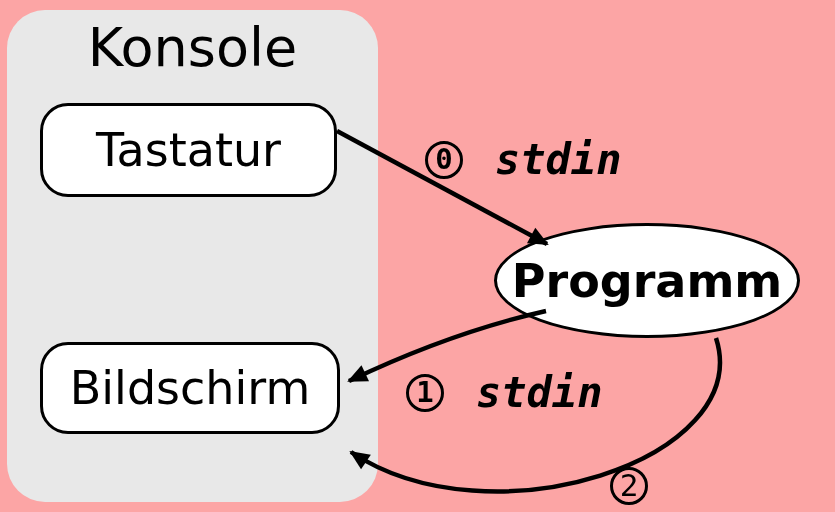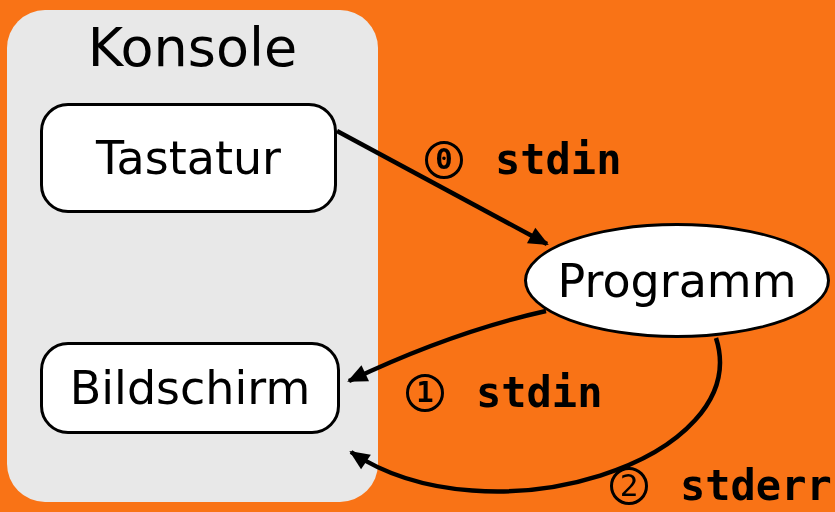--- a/index.html
+++ b/index.html
@@ -6,21 +6,21 @@
     --console-bg: #e8e8e8;
     --node-bg: #ffffff;
     --stroke: #000000;
   }
   * { margin: 0; padding: 0; box-sizing: border-box; }
   html, body { background: #ffffff; }
   .stage {
     position: relative;
     width: 835px;
     height: 512px;
-    background: #f97316;
+    background: #fca5a5;
     overflow: hidden;
     font-family: "DejaVu Sans", sans-serif;
     color: var(--stroke);
   }
   .console-panel {
     position: absolute;
     left: 7px; top: 10px;
     width: 371px; height: 492px;
     background: var(--console-bg);
     border-radius: 38px;
@@ -41,26 +41,27 @@
     justify-content: center;
     background: var(--node-bg);
     font-size: 46px;
     white-space: nowrap;
     color: var(--stroke);
   }
   .node.box {
     border: 3.5px solid var(--stroke);
     border-radius: 28px;
   }
-  .node-tastatur  { left: 40px; top: 103px; width: 297px; height: 110px; }
+  .node-tastatur  { left: 40px; top: 103px; width: 297px; height: 94px; }
   .node-bildschirm{ left: 40px; top: 342px; width: 300px; height: 92px; }
   .node-programm {
-    left: 524px; top: 223px; width: 306px; height: 115px;
+    left: 494px; top: 223px; width: 306px; height: 115px;
     border: 3px solid var(--stroke);
     border-radius: 50%;
+    font-weight: bold;
   }
   .arrows {
     position: absolute;
     left: 0; top: 0;
     width: 835px; height: 512px;
     pointer-events: none;
   }
   .arrows path.edge {
     fill: none;
     stroke: var(--stroke);
@@ -87,20 +88,21 @@
     font-weight: 700;
     line-height: 1;
     padding-bottom: 1px;
   }
   .label-stderr .num-badge { font-weight: 400; font-size: 31px; }
   .stream-name {
     font-family: "DejaVu Sans Mono", monospace;
     font-weight: 700;
     font-size: 42px;
     line-height: 1;
+    font-style: italic;
   }
   .label-stdin  { left: 425px; top: 138px; }
   .label-stdout { left: 406px; top: 371px; }
   .label-stderr { left: 610px; top: 464px; }
 </style>
 </head>
 <body>
 
 <div class="stage">
 
@@ -135,16 +137,15 @@
     <span class="stream-name">stdin</span>
   </div>
 
   <div class="stream-label label-stdout">
     <span class="num-badge">1</span>
     <span class="stream-name">stdin</span>
   </div>
 
   <div class="stream-label label-stderr">
     <span class="num-badge">2</span>
-    <span class="stream-name">stderr</span>
   </div>
 
 </div>
 
 </body></html>

